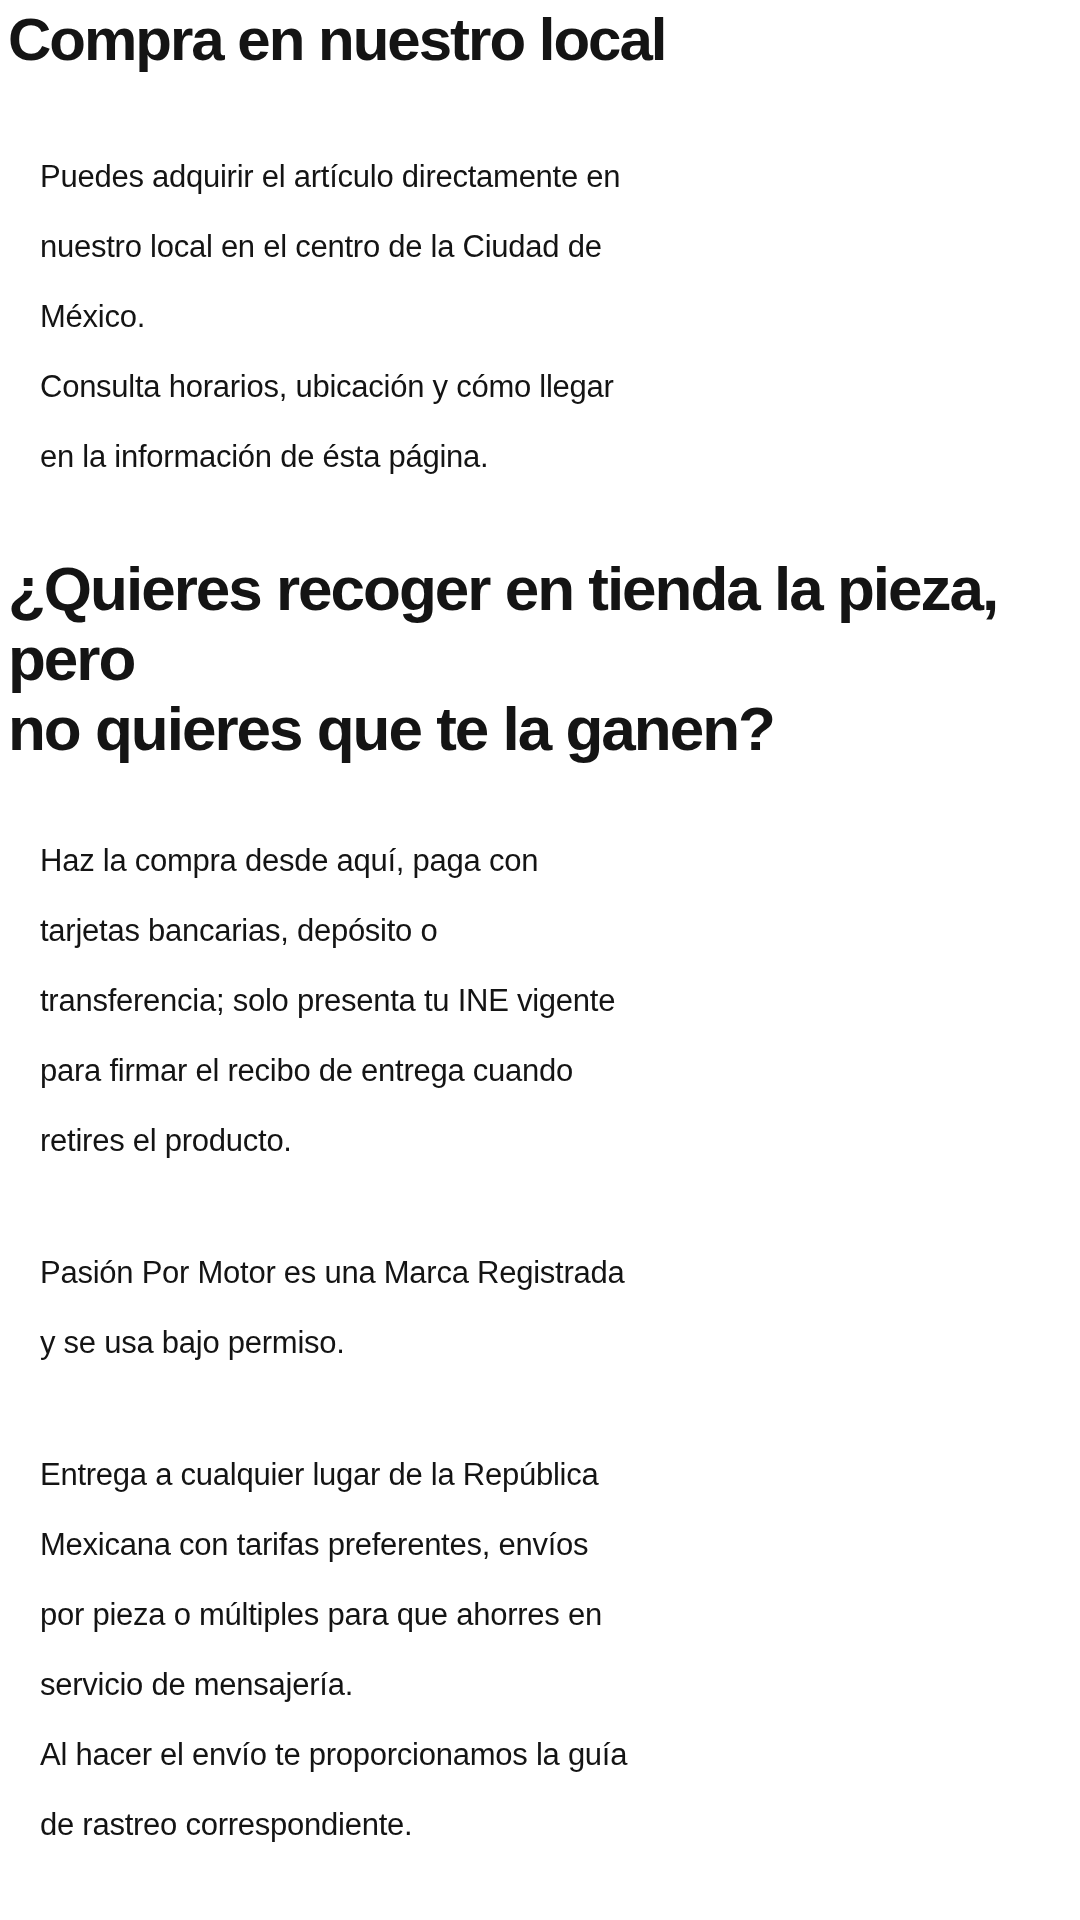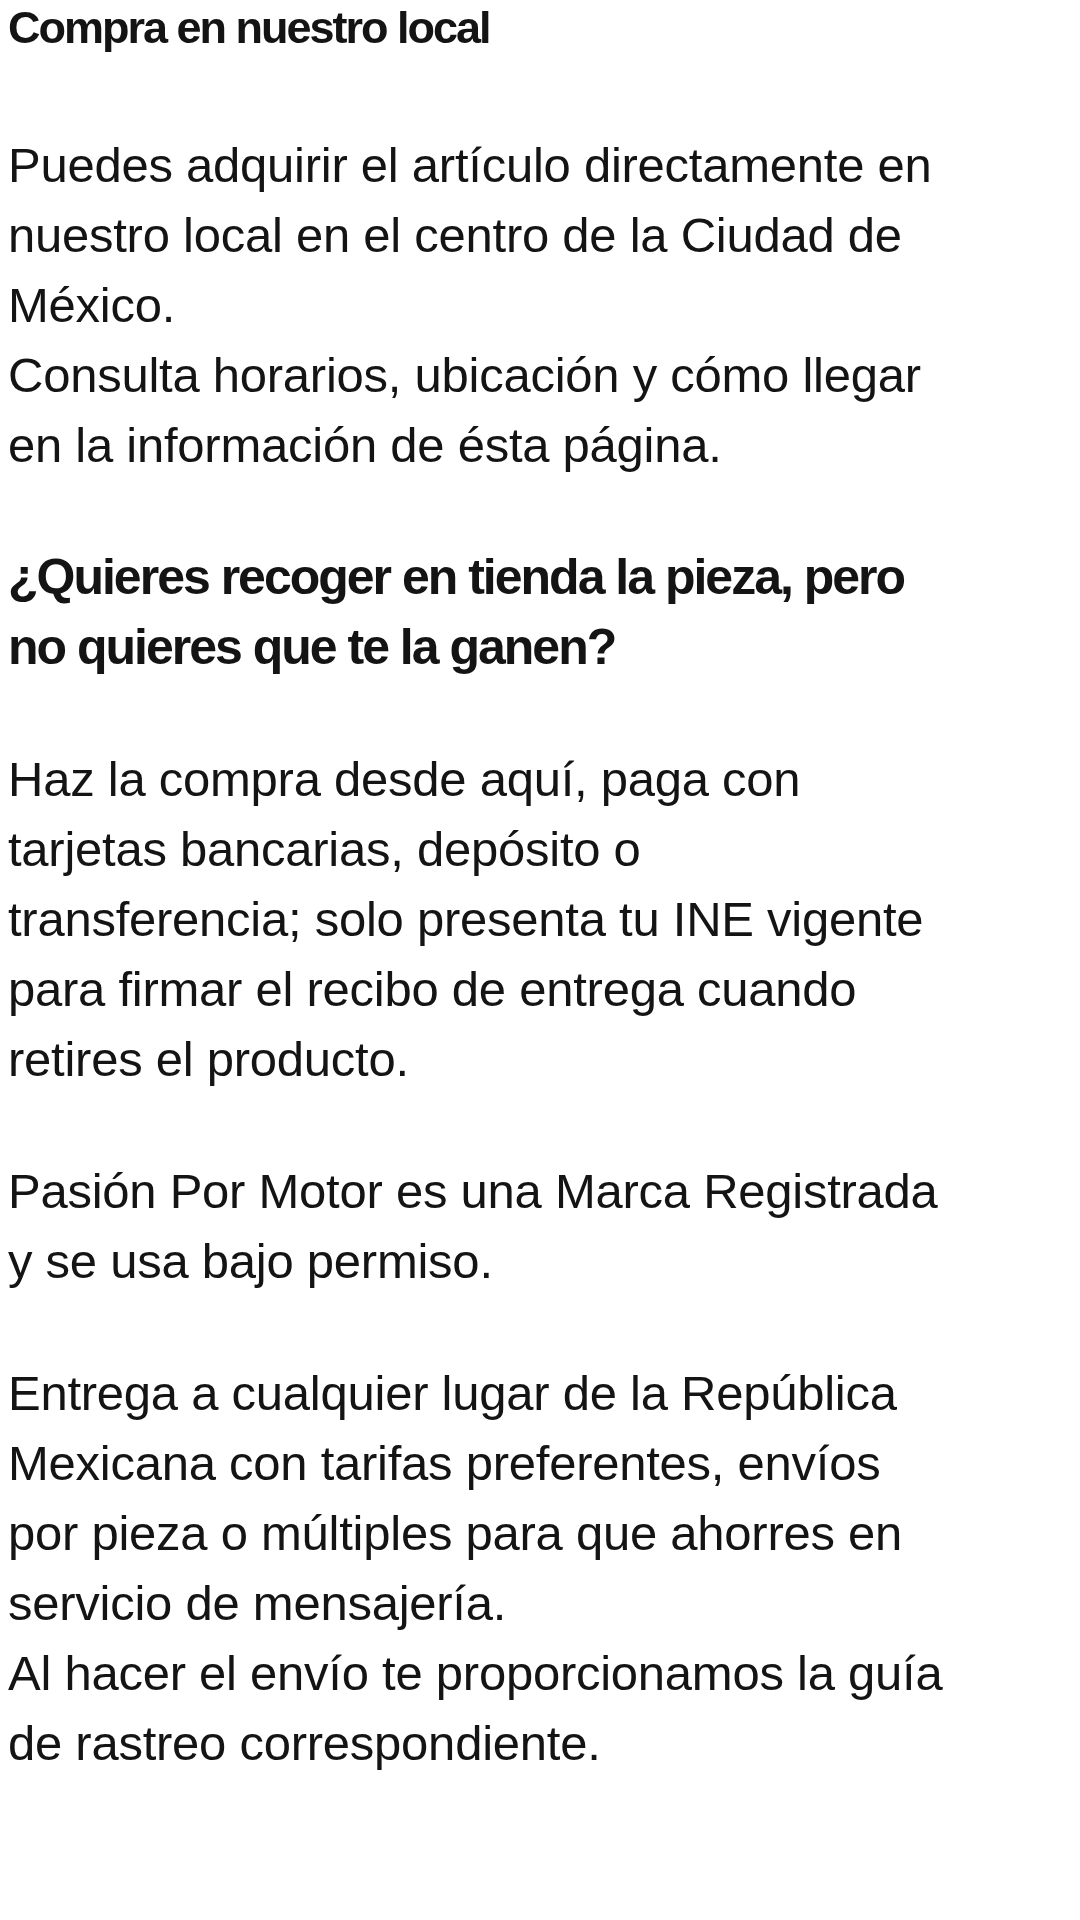--- a/index.html
+++ b/index.html
@@ -21,37 +21,38 @@
   }
   main.description {
     padding: 0 10px 0 8px;
     width: 1080px;
   }
   .para, .heading, .subheading {
     white-space: pre-line;       
     margin: 0 0 62px 0;
   }
   .heading {
-    font-size: 45px;
+    font-size: 60px;
     line-height: 56px;
     font-weight: 700;
     letter-spacing: -2px;
-    margin: 0 0 74px 0;
+    margin: 12px 0 74px 0;
   }
   .subheading {
-    font-size: 50px;
+    font-size: 62px;
     line-height: 70px;
     font-weight: 700;
     letter-spacing: -2px;
   }
   .para {
-    font-size: 49px;
+    font-size: 31px;
     line-height: 70px;
     font-weight: 400;
     letter-spacing: -0.25px;
+    margin-left: 32px;
   }
   .para:last-child {
     margin-bottom: 0;
   }
 </style>
 </head>
 <body>
 
 <main class="description">
 

